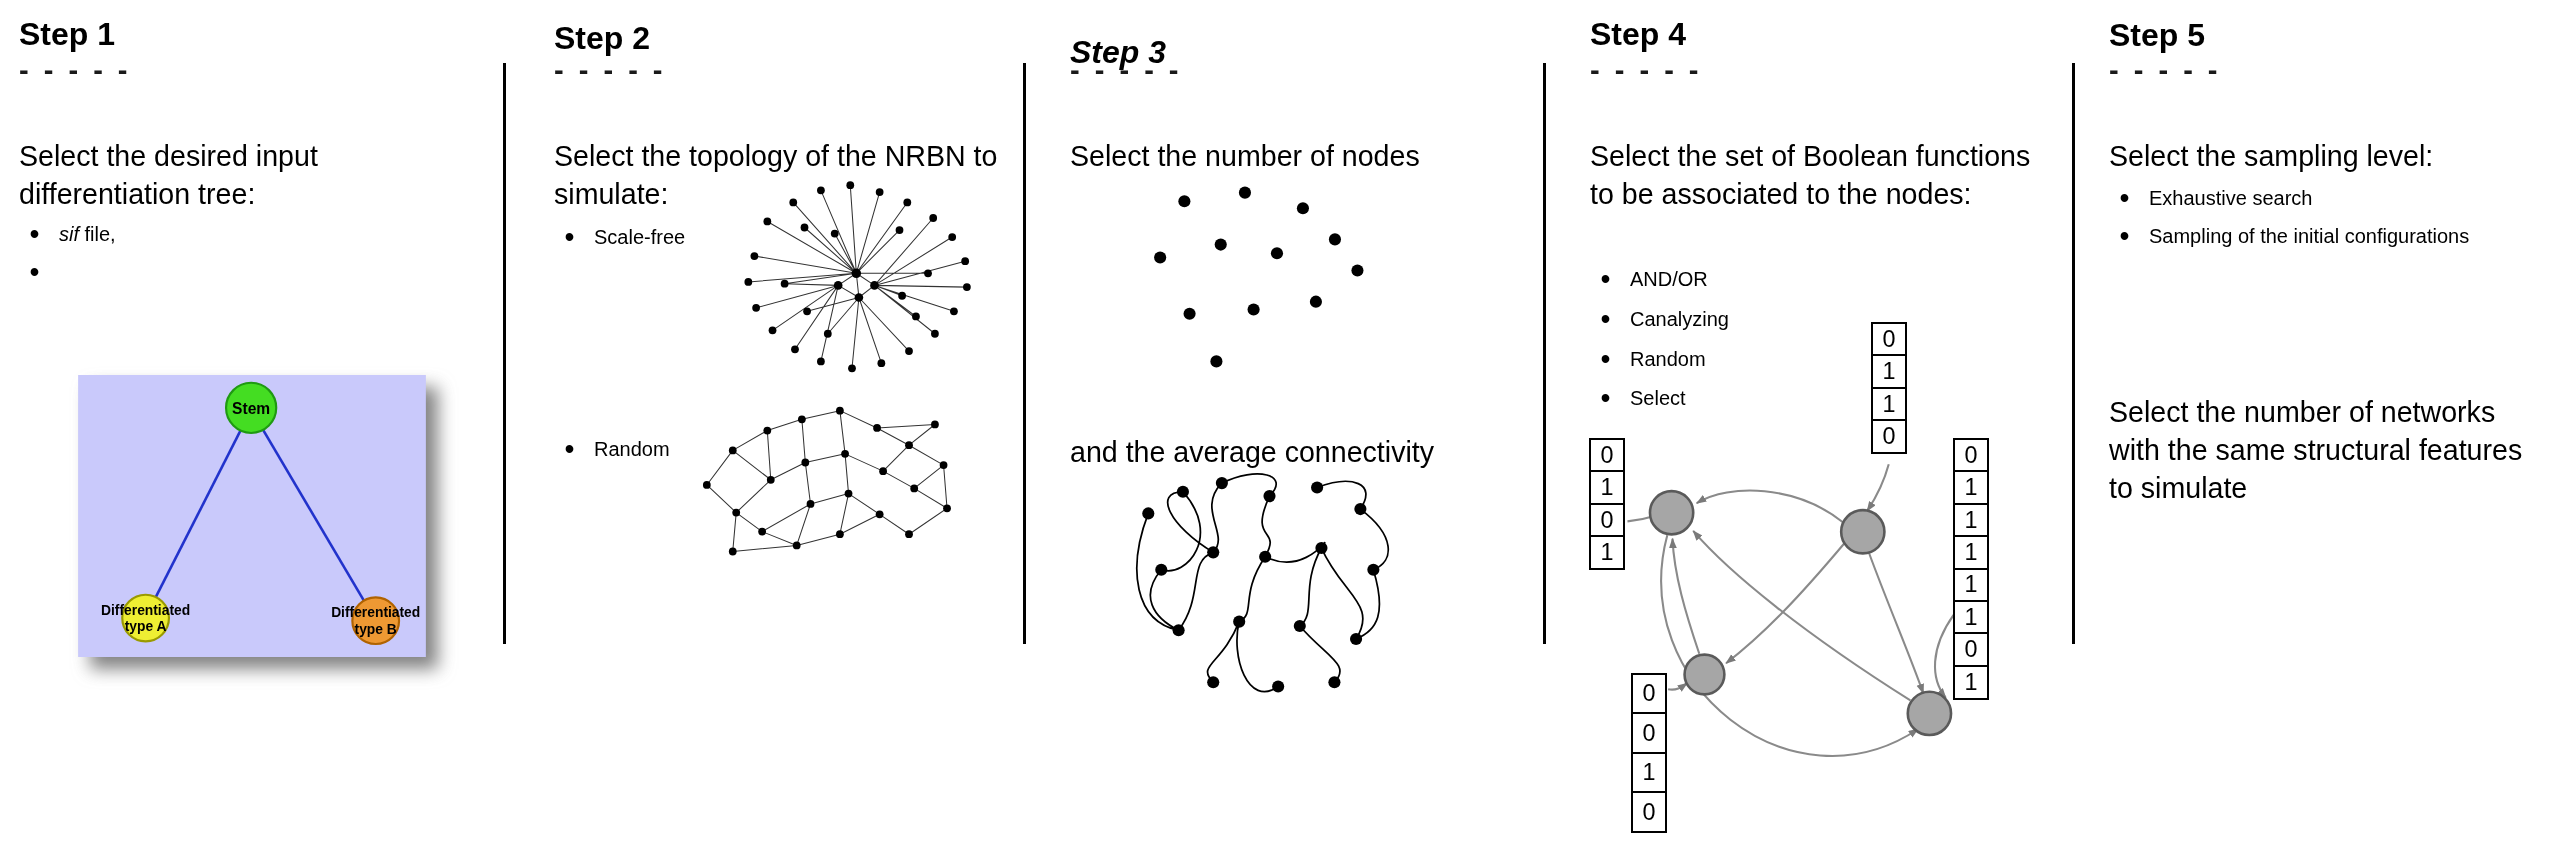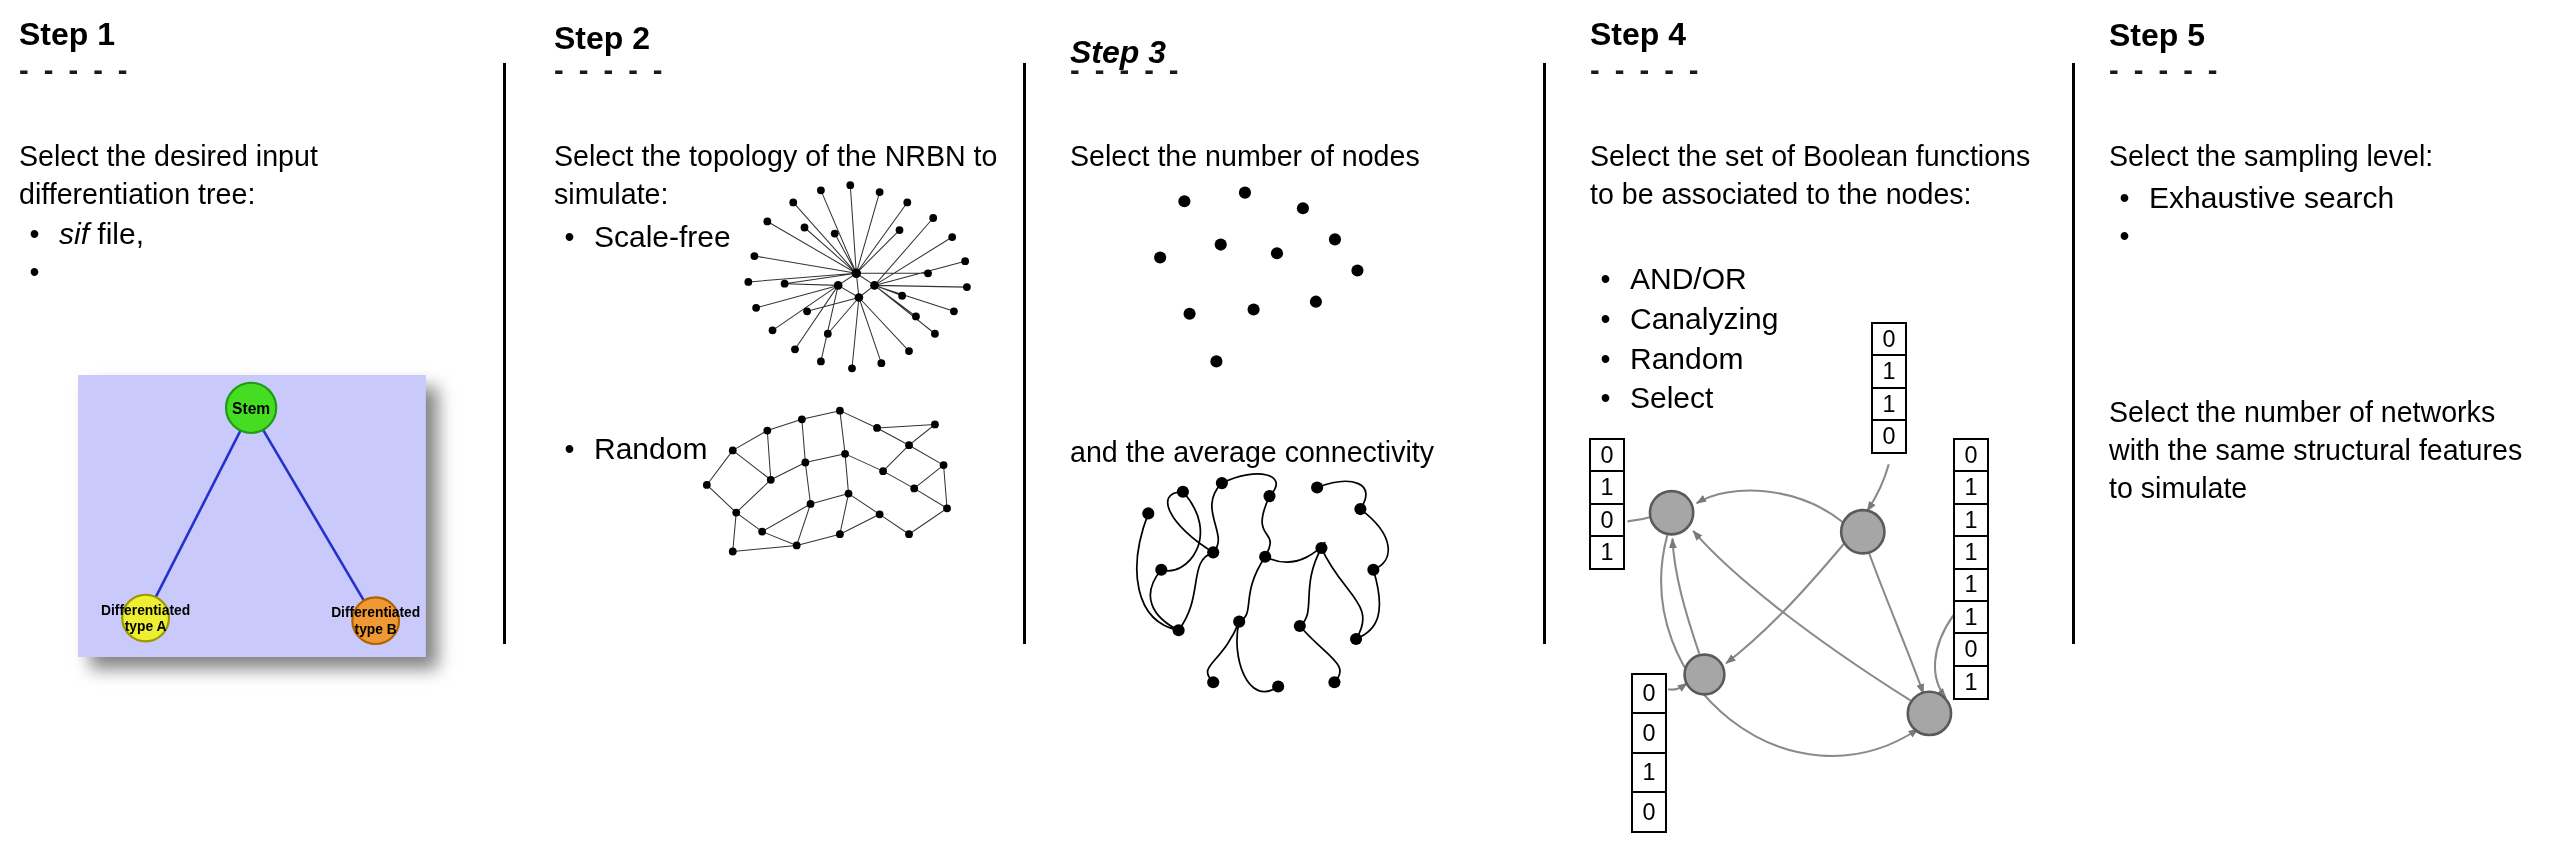--- a/index.html
+++ b/index.html
@@ -12,21 +12,21 @@
     overflow:hidden;
   }
   .col { position:absolute; top:15.6px; }
   .blk { position:absolute; left:0; }
   .col-title { font-size:32px; font-weight:700; white-space:nowrap; }
   .dashes { font-size:29px; font-weight:700; letter-spacing:3.5px; color:#1a1a1a; white-space:nowrap; }
   .para { font-size:28.6px; line-height:38px; }
   .para b { font-weight:400; }
   .bullet { position:absolute; display:flex; align-items:flex-start; }
   .bdot { font-size:28.6px; line-height:38px; width:40px; padding-left:10.4px; flex:none; }
-  .btxt { font-size:30px; line-height:38px; }
+  .btxt { font-size:20px; line-height:38px; }
   .sep { position:absolute; top:63px; width:2.6px; height:581px; background:#000; }
   svg.fig { position:absolute; overflow:visible; }
   .tree-fig { filter: drop-shadow(12px 12px 8.7px rgba(90,90,90,0.75)); }
   .ttable { position:absolute; display:flex; flex-direction:column; }
   .tcell {
     width:36px; height:35px;
     border:2.6px solid #000;
     background:#fff;
     display:flex; align-items:center; justify-content:center;
     font-size:23.4px; line-height:1;
@@ -296,18 +296,19 @@
   <div class="blk dashes" style="top:38px;">- - - - -</div>
   <div class="blk para" style="top:121px; width:461px;">
     <span>Select the </span><b>sampling level</b><span>:</span>
   </div>
   <div class="bullet" style="top:163px;">
     <span class="bdot">•</span>
     <span class="btxt">Exhaustive search</span>
   </div>
   <div class="bullet" style="top:201px;">
     <span class="bdot">•</span>
+    <span class="btxt" style="max-width:337px;">Sampling of the initial configurations</span>
   </div>
   <div class="blk para" style="top:377px; width:437px;">
     <span>Select the </span><b>number of networks</b><span> with the same structural features to simulate</span>
   </div>
 </div>
 
 
 </body></html>

